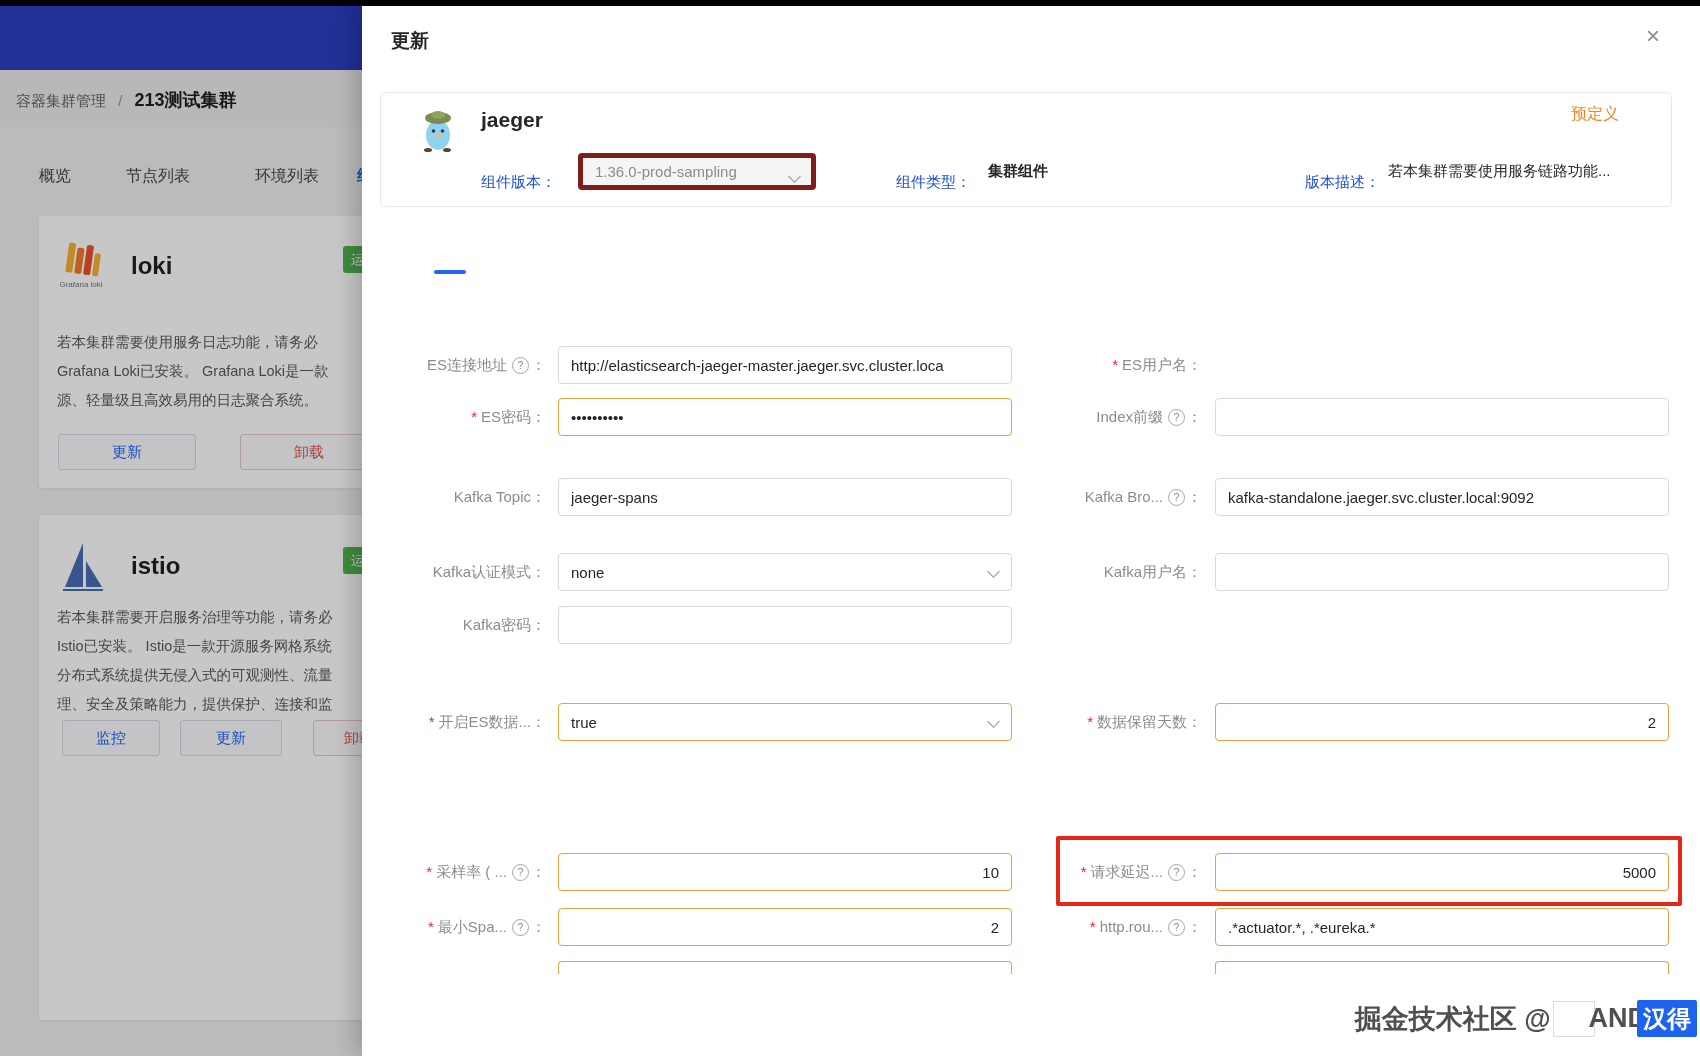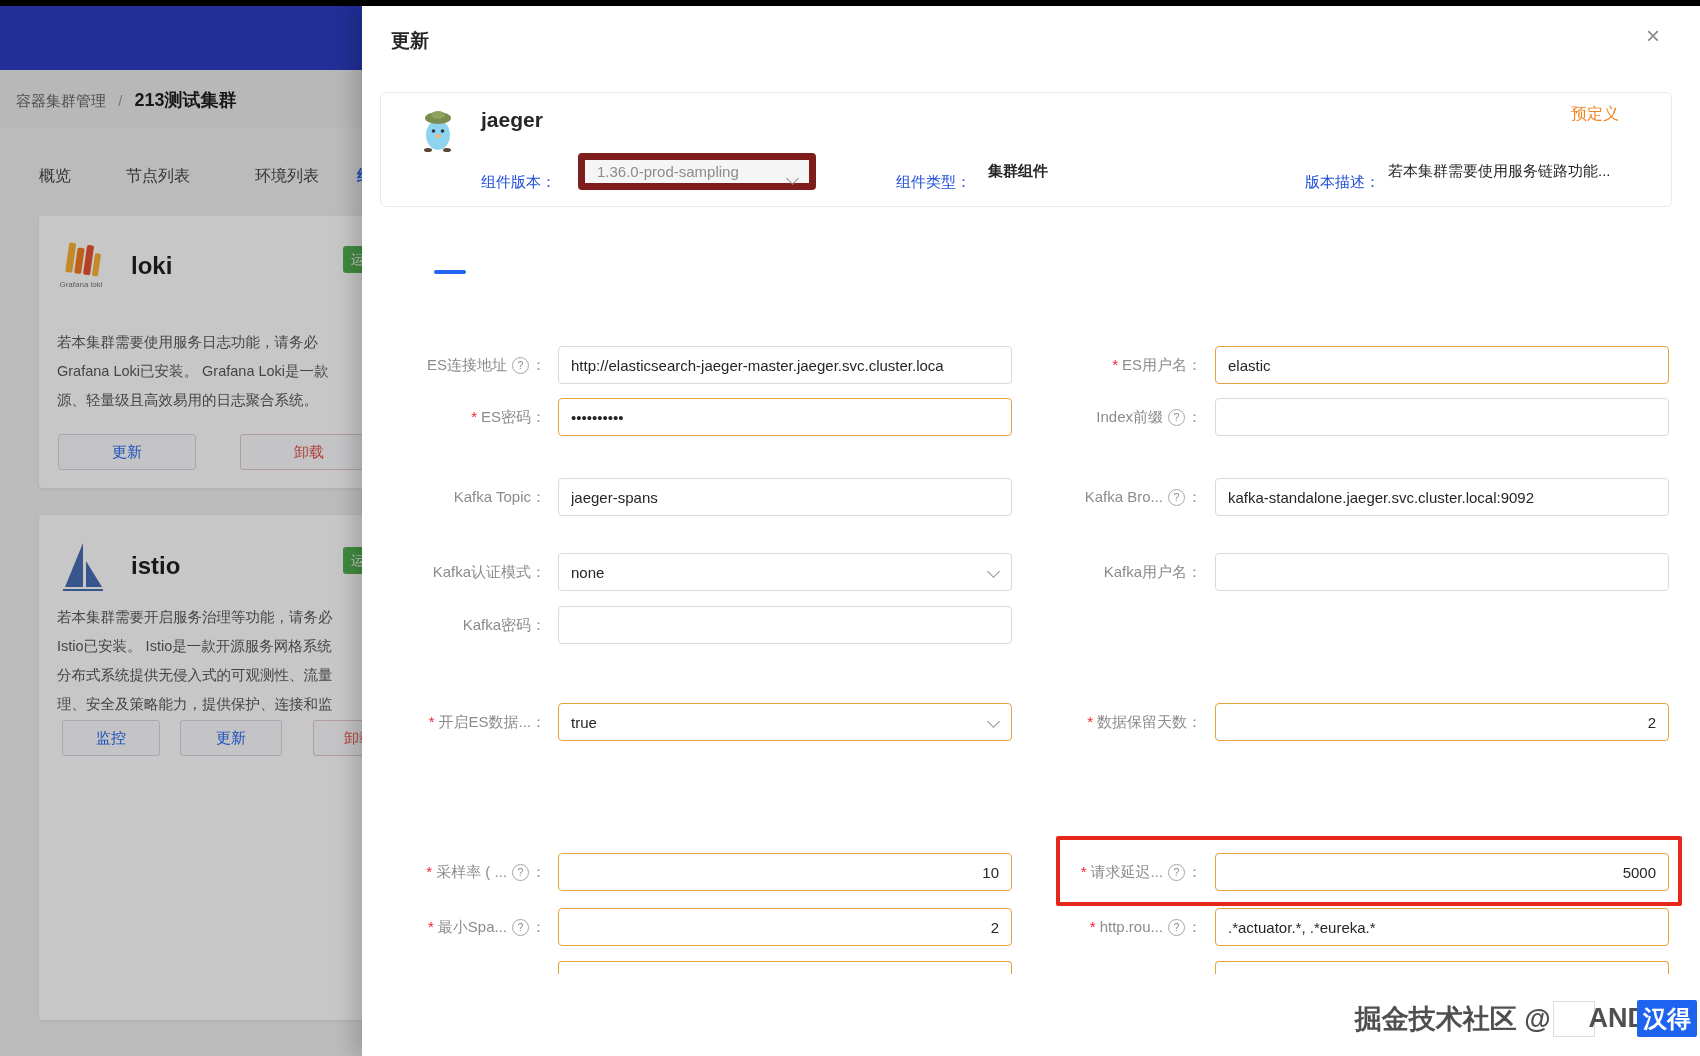--- a/index.html
+++ b/index.html
@@ -37,21 +37,21 @@
   #modal{left:362px;top:6px;width:1338px;height:1050px;background:#fff;z-index:5;
          box-shadow:-8px 0 20px rgba(0,0,0,.18);}
   .m{z-index:6;}
   #mtitle{left:391px;top:28px;font-size:19px;font-weight:600;color:#262626;}
   #mclose{left:1646px;top:24px;font-size:24px;color:#8c8c8c;line-height:1;cursor:pointer;}
   #hcard{left:380px;top:92px;width:1290px;height:113px;border:1px solid #e9e9e9;border-radius:6px;}
   #hname{left:481px;top:108px;font-size:21px;font-weight:600;color:#262626;}
   .hlabel{font-size:15px;color:#1d4ed8;white-space:nowrap;margin-top:11px;}
   .hvalue{font-size:15px;color:#262626;white-space:nowrap;}
   #hverlab{left:481px;top:162px;}
-  #hversel{left:578px;top:153px;width:238px;height:37px;background:#f5f5f5;border:7px solid #7f1d1d;
+  #hversel{left:578px;top:153px;width:238px;height:37px;background:#f5f5f5;border:5px solid #7f1d1d;
            border-radius:4px;color:#8c8c8c;font-size:15px;display:flex;align-items:center;
            padding:0 30px 0 12px;box-sizing:border-box;}
   #htypelab{left:896px;top:162px;}
   #htypeval{left:988px;top:162px;font-weight:600;}
   #hpredef{left:1571px;top:104px;font-size:16px;color:#f5821f;}
   #hdesclab{left:1305px;top:162px;}
   #hdescval{left:1388px;top:162px;}
 
   .mtab{position:absolute;top:243px;font-size:16.5px;color:#3c3c3c;white-space:nowrap;cursor:pointer;}
   .mtab.active{color:#2166f2;font-weight:700;}
@@ -210,21 +210,20 @@
   <span class="mtab" style="left:556px;">组件参数</span>
   <span class="mtab" style="left:675px;">自定义标签</span>
   <div id="inkbar" class="abs m"></div>
 
   <div class="sect" style="top:306px;">数据存储</div>
 
   <div class="frow m abs" style="top:346px;">
     <span class="flab l"><span>ES连接地址</span><span class="help">?</span><span>：</span></span>
     <input class="ctl l" value="http://elasticsearch-jaeger-master.jaeger.svc.cluster.loca" style="">
     <span class="flab r"><i class="req">*</i><span>ES用户名</span><span>：</span></span>
-    <input class="ctl r warn" value="elastic" style="">
   </div>
 
   <div class="frow m abs" style="top:398px;">
     <span class="flab l"><i class="req">*</i><span>ES密码</span><span>：</span></span>
     <input class="ctl l warn" value="••••••••••" style="">
     <span class="flab r"><span>Index前缀</span><span class="help">?</span><span>：</span></span>
     <input class="ctl r" value="" style="">
   </div>
 
   <div class="sect" style="top:451px;">数据采集</div>

